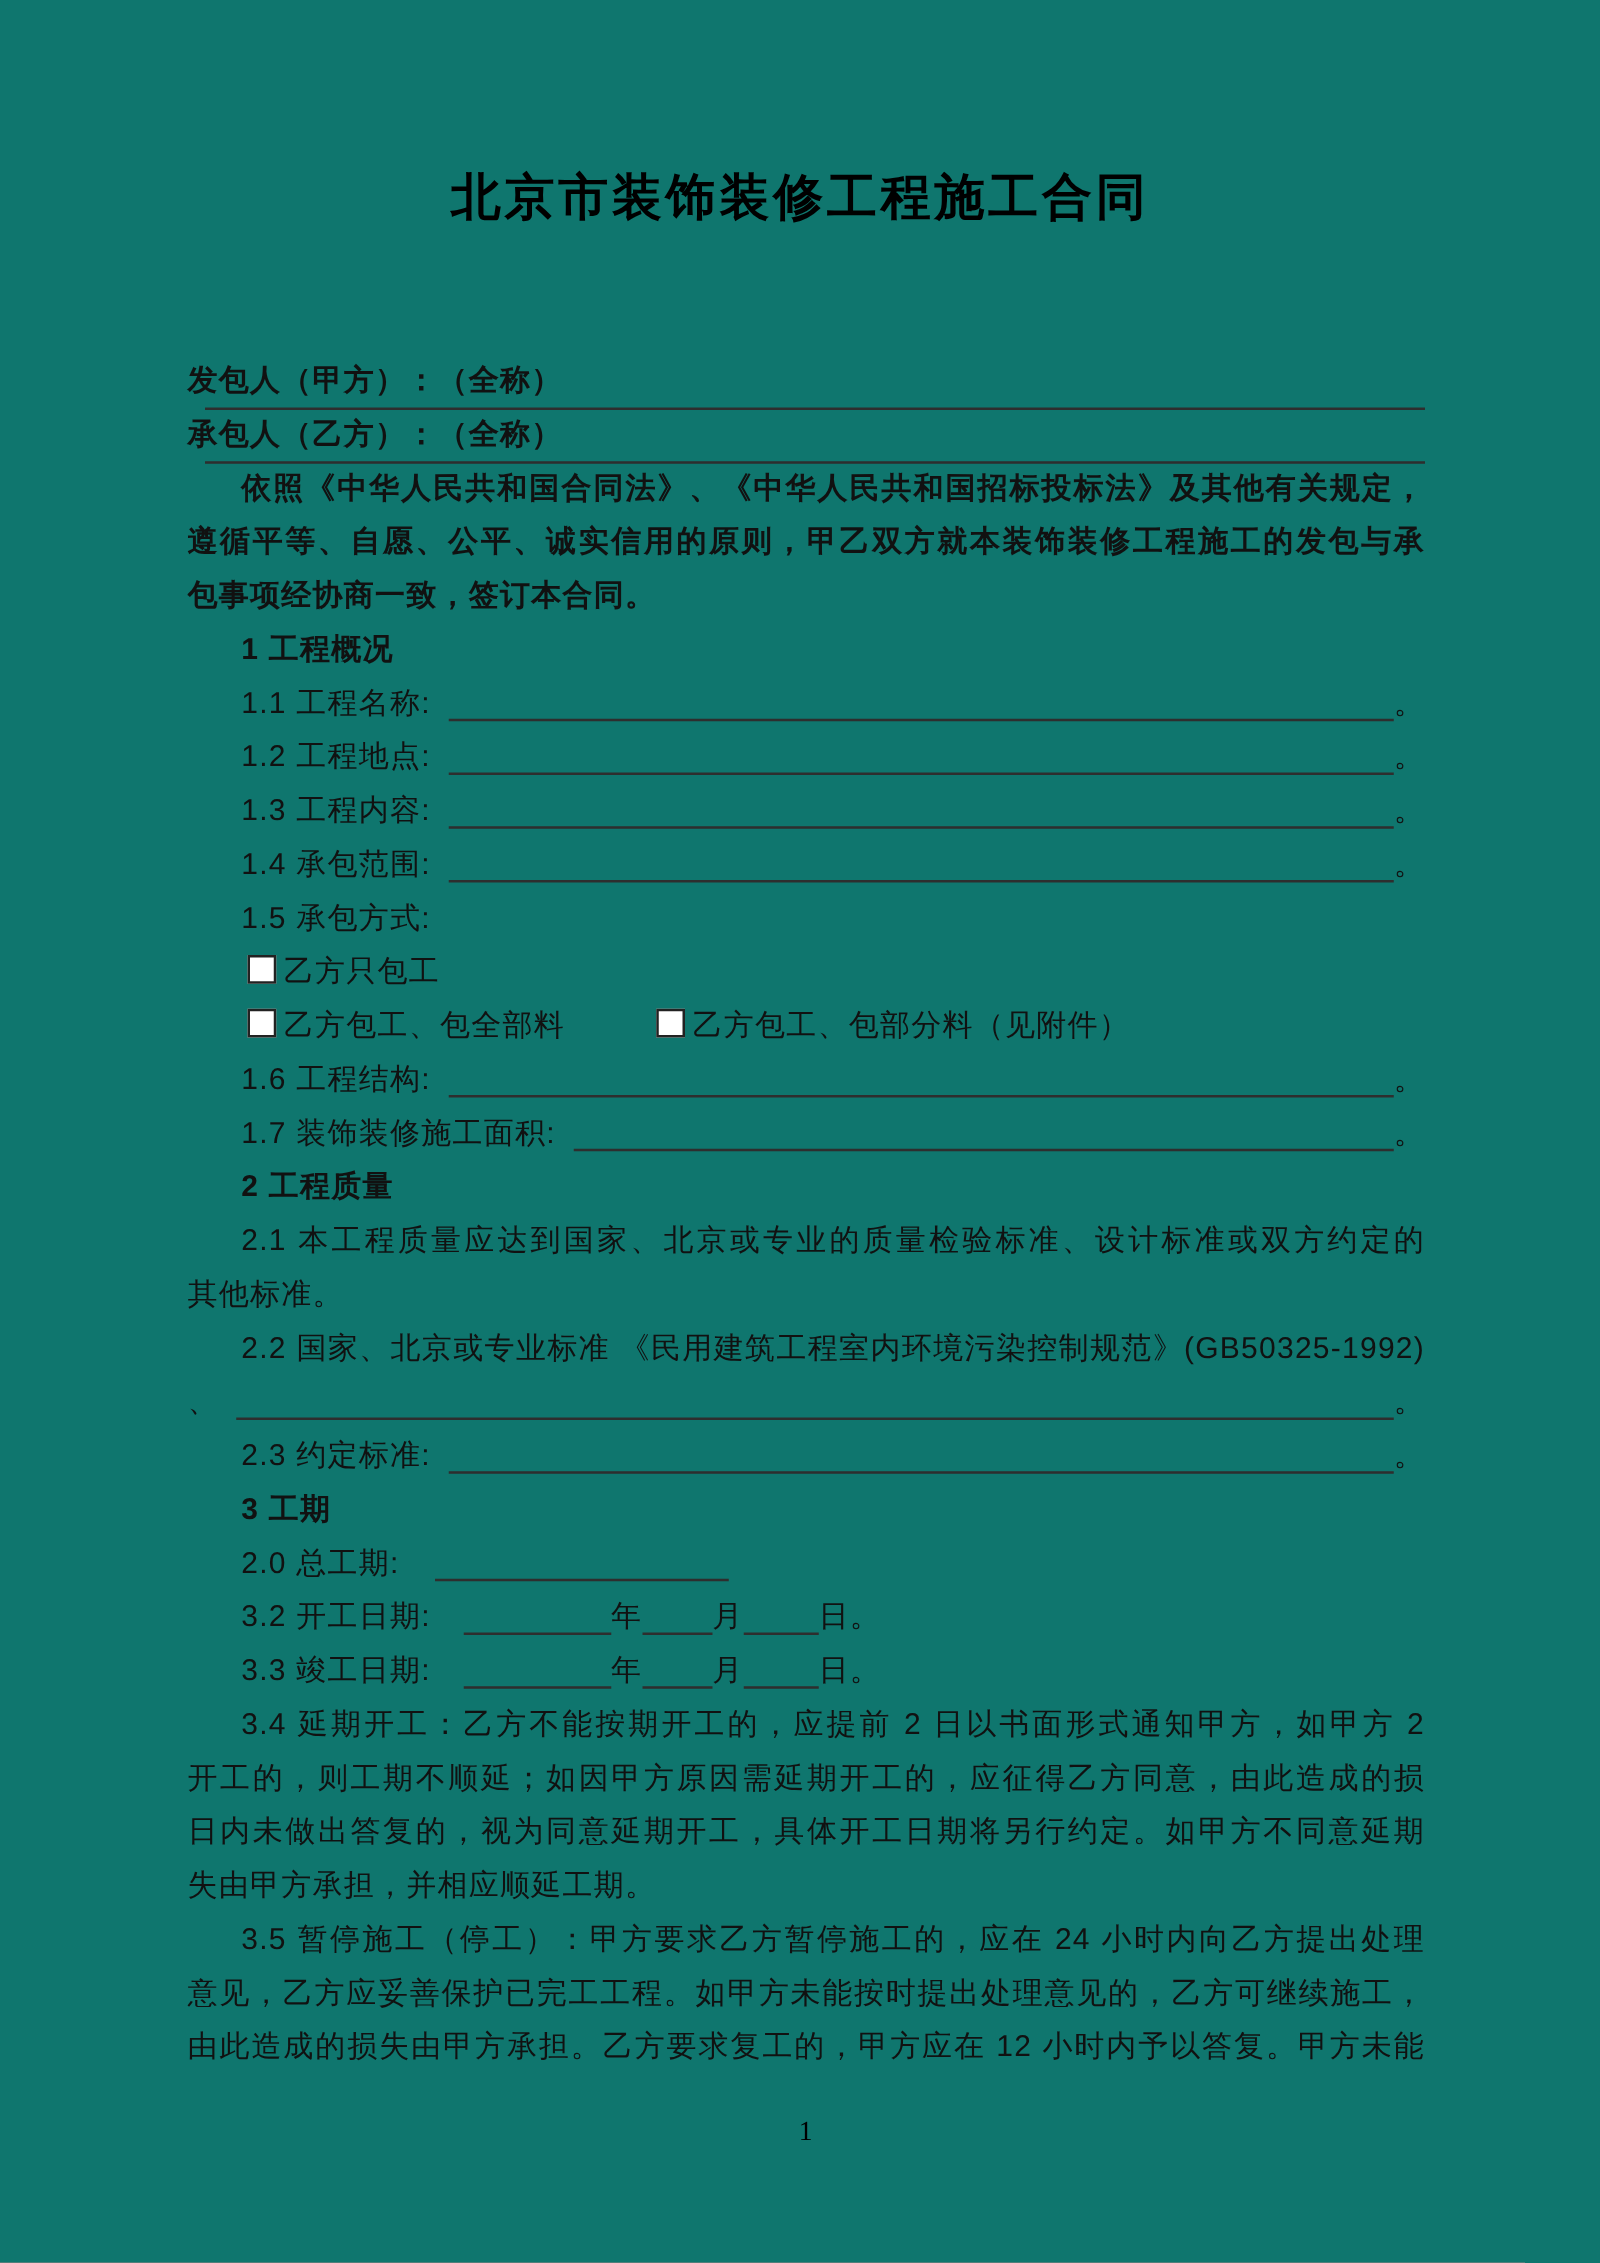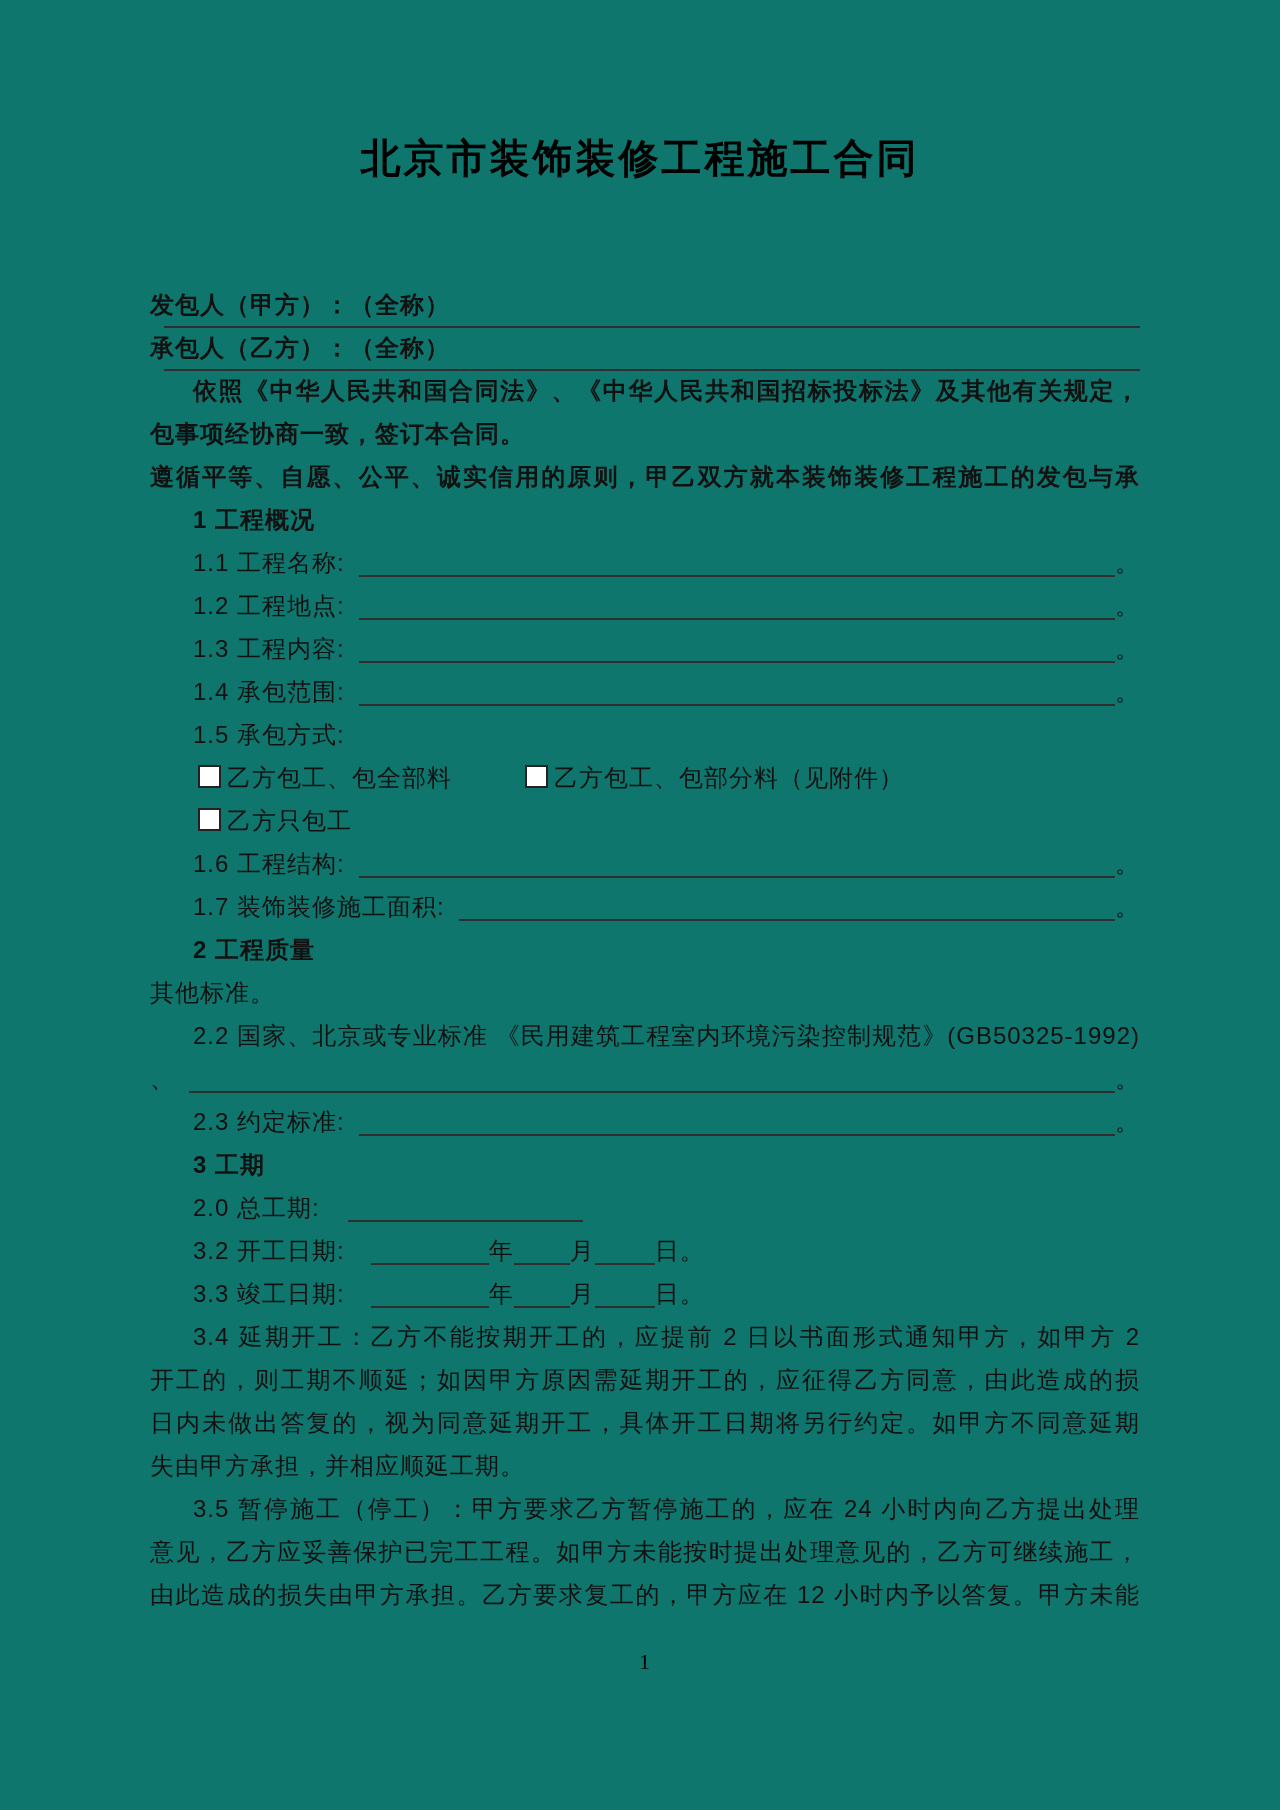--- a/index.html
+++ b/index.html
@@ -85,22 +85,22 @@
     <div class="row b">
       <span class="lbl">发包人（甲方）：（全称）</span>
       <span class="u grow gap"></span>
     </div>
     <div class="row b">
       <span class="lbl">承包人（乙方）：（全称）</span>
       <span class="u grow gap"></span>
     </div>
 
     <div class="pline b ind">依照《中华人民共和国合同法》、《中华人民共和国招标投标法》及其他有关规定，</div>
+    <div class="pline b">遵循平等、自愿、公平、诚实信用的原则，甲乙双方就本装饰装修工程施工的发包与承</div>
     <div class="pline b end">包事项经协商一致，签订本合同。</div>
-    <div class="pline b">遵循平等、自愿、公平、诚实信用的原则，甲乙双方就本装饰装修工程施工的发包与承</div>
 
     <div class="row b ind">
       <span class="lbl">1 工程概况</span>
     </div>
 
     <div class="row ind">
       <span class="lbl">1.1 工程名称:</span>
       <span class="u grow gap"></span>
       <span>。</span>
     </div>
@@ -117,43 +117,44 @@
     <div class="row ind">
       <span class="lbl">1.4 承包范围:</span>
       <span class="u grow gap"></span>
       <span>。</span>
     </div>
 
     <div class="row ind">
       <span class="lbl">1.5 承包方式:</span>
     </div>
 
+    <div class="row ind48">
+      <span class="opt"><span class="cbx"></span><span>乙方只包工</span></span>
+    </div>
     <div class="row ind48">
       <span class="opt"><span class="cbx"></span><span>乙方包工、包全部料</span></span>
       <span class="opt"><span class="cbx"></span><span>乙方包工、包部分料（见附件）</span></span>
     </div>
-    <div class="row ind48">
-      <span class="opt"><span class="cbx"></span><span>乙方只包工</span></span>
-    </div>
 
     <div class="row ind">
       <span class="lbl">1.6 工程结构:</span>
       <span class="u grow gap"></span>
       <span>。</span>
     </div>
     <div class="row ind">
       <span class="lbl">1.7 装饰装修施工面积:</span>
       <span class="u grow gap"></span>
       <span>。</span>
     </div>
 
     <div class="row b ind">
       <span class="lbl">2 工程质量</span>
     </div>
 
+    <div class="pline ind">2.1 本工程质量应达到国家、北京或专业的质量检验标准、设计标准或双方约定的</div>
     <div class="pline end">其他标准。</div>
 
     <div class="pline ind">2.2 国家、北京或专业标准 《民用建筑工程室内环境污染控制规范》(GB50325-1992)</div>
     <div class="row">
       <span class="lbl">、</span>
       <span class="u grow gap"></span>
       <span>。</span>
     </div>
 
     <div class="row ind">

